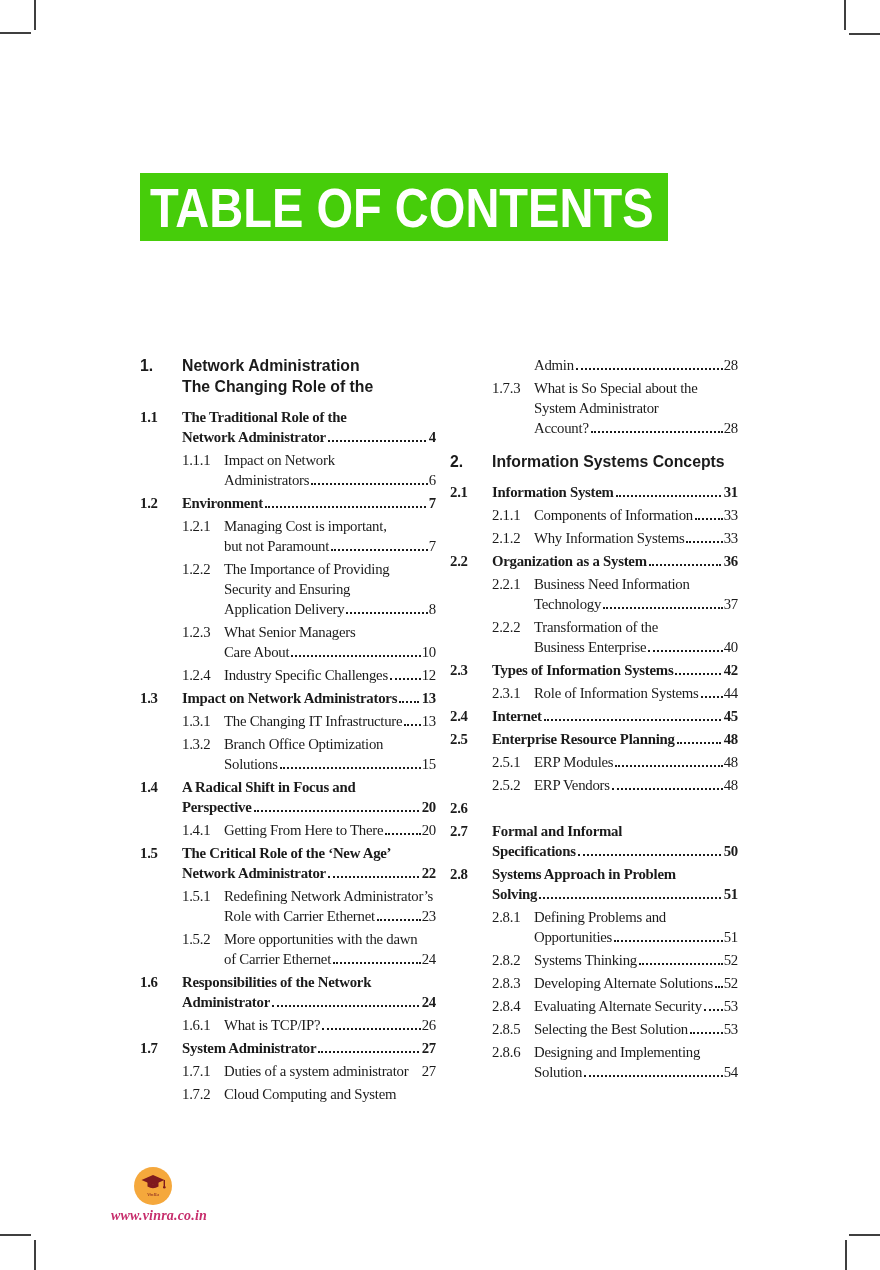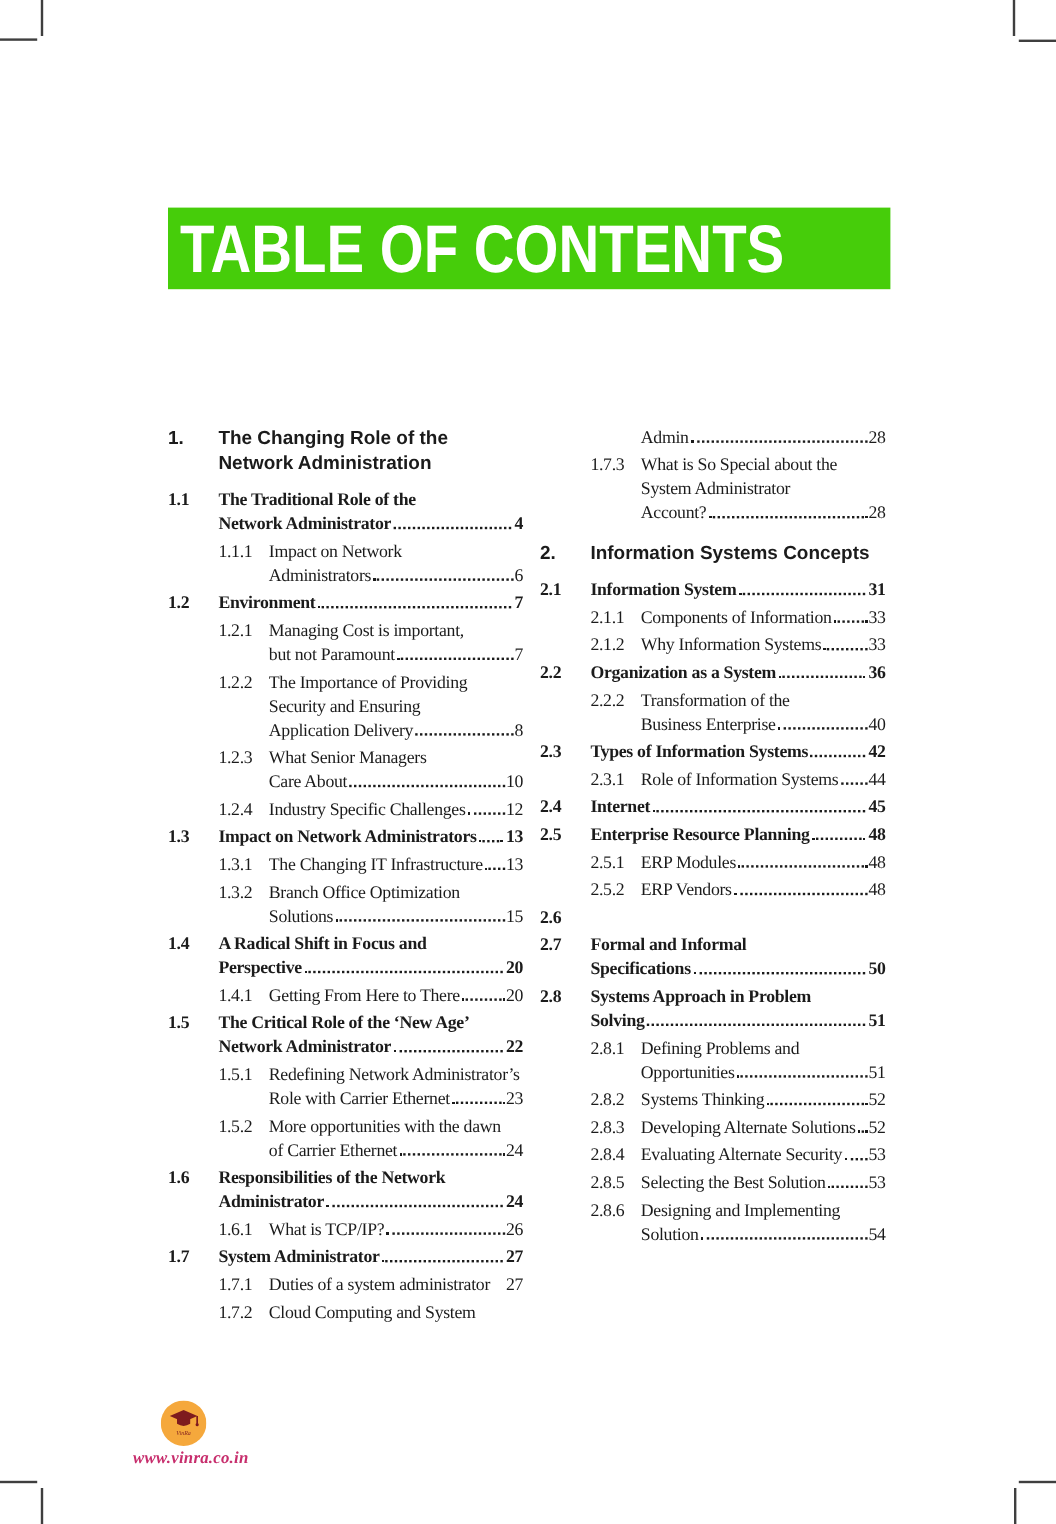--- a/index.html
+++ b/index.html
@@ -14,21 +14,21 @@
   .crop.tl-h{left:0;top:32px;width:31px;height:2px;}
   .crop.tr-v{left:844px;top:0;width:2px;height:30px;}
   .crop.tr-h{left:849px;top:33px;width:31px;height:2px;}
   .crop.bl-h{left:0;top:1234px;width:31px;height:2px;}
   .crop.bl-v{left:34px;top:1240px;width:2px;height:30px;}
   .crop.br-h{left:849px;top:1234px;width:31px;height:2px;}
   .crop.br-v{left:845px;top:1240px;width:2px;height:30px;}
 
   
   .green-bar{
-    position:absolute;left:140px;top:173px;width:602px;height:68px;
+    position:absolute;left:140px;top:173px;width:528px;height:68px;
     background:var(--header-bg,#46CD0A);display:flex;align-items:center;
   }
   .green-title{
     font-family:"Liberation Sans",sans-serif;font-weight:700;font-size:56px;
     color:var(--header-fg,#ffffff);white-space:nowrap;
     transform:scaleX(0.84);transform-origin:left center;
     padding-left:12px;letter-spacing:0;
   }
 
   
@@ -82,24 +82,24 @@
   <div class="crop br-v"></div>
 
   <div class="green-bar">
     <span class="green-title">TABLE OF CONTENTS</span>
   </div>
 
   <div class="col left" id="col-left">
       <div class="entry chapter nopage">
         <span class="num">1.</span>
         <span class="body">
+          <span class="tline last">
+            <span class="txt">Network Administration</span>
+          </span>
           <span class="tline">The Changing Role of the</span>
-          <span class="tline last">
-            <span class="txt">Network Administration</span>
-          </span>
         </span>
       </div>
       <div class="entry section">
         <span class="num">1.1</span>
         <span class="body">
           <span class="tline">The Traditional Role of the</span>
           <span class="tline last">
             <span class="txt">Network Administrator</span>
             <span class="leader"></span>
             <span class="pg">4</span>
@@ -367,20 +367,31 @@
           </span>
         </span>
       </div>
       <div class="entry section">
         <span class="num">2.2</span>
         <span class="body">
           <span class="tline last">
             <span class="txt">Organization as a System</span>
             <span class="leader"></span>
             <span class="pg">36</span>
+          </span>
+        </span>
+      </div>
+      <div class="entry sub">
+        <span class="num">2.2.1</span>
+        <span class="body">
+          <span class="tline">Business Need Information</span>
+          <span class="tline last">
+            <span class="txt">Technology</span>
+            <span class="leader"></span>
+            <span class="pg">37</span>
           </span>
         </span>
       </div>
       <div class="entry sub">
         <span class="num">2.2.2</span>
         <span class="body">
           <span class="tline">Transformation of the</span>
           <span class="tline last">
             <span class="txt">Business Enterprise</span>
             <span class="leader"></span>

